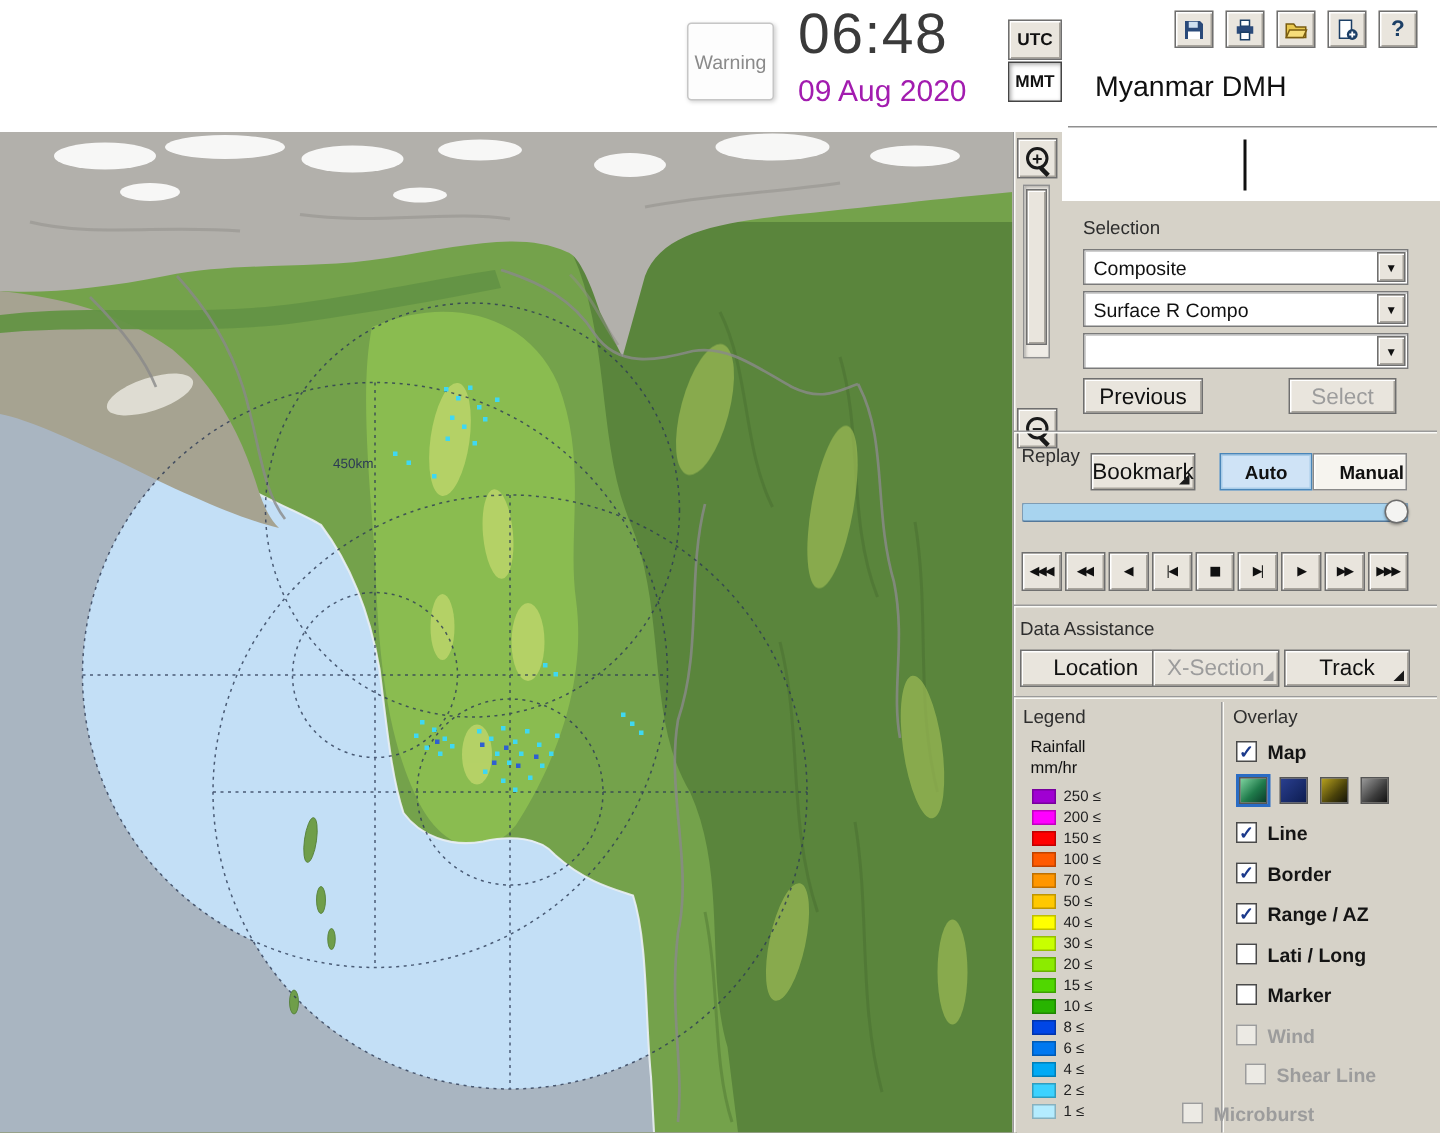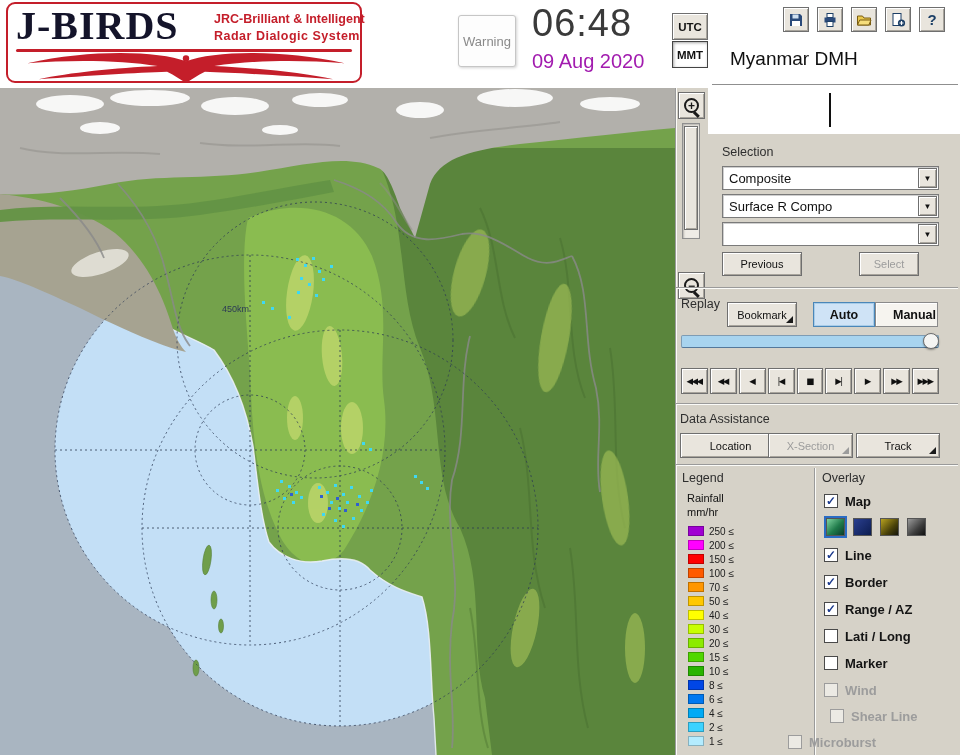--- a/index.html
+++ b/index.html
@@ -48,21 +48,21 @@
   .hr { height:0; border-top:1px solid #9a9a9a; border-bottom:1px solid #fbfbf8; }
 
   .small-label { font-size:12.5px; color:#2e2e2e; }
 
   .combo { height:24px; width:217px; background:#ffffff; border:1px solid #7a7a7a;
     box-shadow: inset 1px 1px 0 #cfcfcf; font-size:13px; }
   .combo-value { position:absolute; left:6px; top:4px; right:22px; white-space:nowrap; overflow:hidden; }
   .combo-arrow { position:absolute; right:1px; top:1px; bottom:1px; width:19px;
     display:flex; align-items:center; justify-content:center; font-size:8px; color:#111; }
 
-  .push { font-size:11px; display:flex; align-items:center; justify-content:center; }
+  .push { font-size:15px; display:flex; align-items:center; justify-content:center; }
   .push.disabled { color:#9c9c9c; }
   .corner::after { content:""; position:absolute; right:3px; bottom:3px;
     border-left:7px solid transparent; border-bottom:7px solid #1a1a1a; }
   .corner.disabled::after { border-bottom-color:#9c9c9c; }
 
   .toggle-on { background:#cfe3f6; border:1px solid #4a86b8;
     box-shadow: inset 0 0 0 1px #a8cce8; font-size:12.5px; font-weight:bold;
     display:flex; align-items:center; justify-content:center; }
   .toggle-off { background:#f6f4ef; border:1px solid #8a8a8a;
     box-shadow: inset 1px 1px 0 #fff; font-size:12.5px; font-weight:bold;
@@ -109,30 +109,20 @@
     border:1px solid #8f8f8f; box-shadow: inset 1px 1px 2px rgba(0,0,0,.25); }
   .scroll-thumb { position:absolute; left:1px; top:2px; width:14px; height:104px; }
 </style>
 </head>
 <body>
 
 <div class="app">
 
   <div class="abs header"></div>
 
-  <div class="abs logo-box">
-    <div class="abs logo-title">J-BIRDS</div>
-    <div class="abs logo-sub logo-sub1">JRC-Brilliant &amp; Intelligent</div>
-    <div class="abs logo-sub logo-sub2">Radar  Dialogic  System</div>
-    <div class="abs logo-underline"></div>
-    <svg class="abs logo-eagle" width="348" height="34" viewBox="0 0 360 36">
-      <path fill="#c41e2a" d="M180,12 C150,1 80,-1 12,14 C62,10 112,11 150,17 C106,19 56,24 24,31 C78,27 128,24 160,23 C168,27 174,31 180,35 C186,31 192,27 200,23 C232,24 282,27 336,31 C304,24 254,19 210,17 C248,11 298,10 348,14 C280,-1 210,1 180,12 Z"></path>
-      <circle cx="180" cy="9" r="3.4" fill="#c41e2a"></circle>
-    </svg>
-  </div>
 
   <div class="abs warning-btn">
     <span>Warning</span>
   </div>
 
   <div class="abs clock-time">06:48</div>
   <div class="abs clock-date">09 Aug 2020</div>
 
   <div class="abs bev tz tz-utc">UTC</div>
   <div class="abs tz tz-mmt selected">MMT</div>
@@ -346,21 +336,21 @@
   <div class="abs combo" style="left:722px;top:194px;">
     <span class="combo-value">Surface R Compo</span>
     <span class="bev combo-arrow">▼</span>
   </div>
   <div class="abs combo" style="left:722px;top:222px;">
     <span class="combo-value"></span>
     <span class="bev combo-arrow">▼</span>
   </div>
 
   <div class="abs bev push" style="left:722px;top:252px;width:80px;height:24px;">Previous</div>
-  <div class="abs bev push disabled" style="left:859px;top:252px;width:60px;height:24px;">Select</div>
+  <div class="abs bev push disabled" style="left:859px;top:252px;width:72px;height:24px;">Select</div>
 
   <div class="abs hr" style="left:676px;top:287px;width:282px;"></div>
 
   <div class="abs small-label" style="left:681px;top:297px;">Replay</div>
   <div class="abs bev push corner" style="left:727px;top:302px;width:70px;height:25px;">
     <span>Bookmark</span>
   </div>
   <div class="abs toggle-on" style="left:813px;top:302px;width:62px;height:25px;">Auto</div>
   <div class="abs toggle-off" style="left:875px;top:302px;width:63px;height:25px;padding-left:16px;">Manual</div>
 

